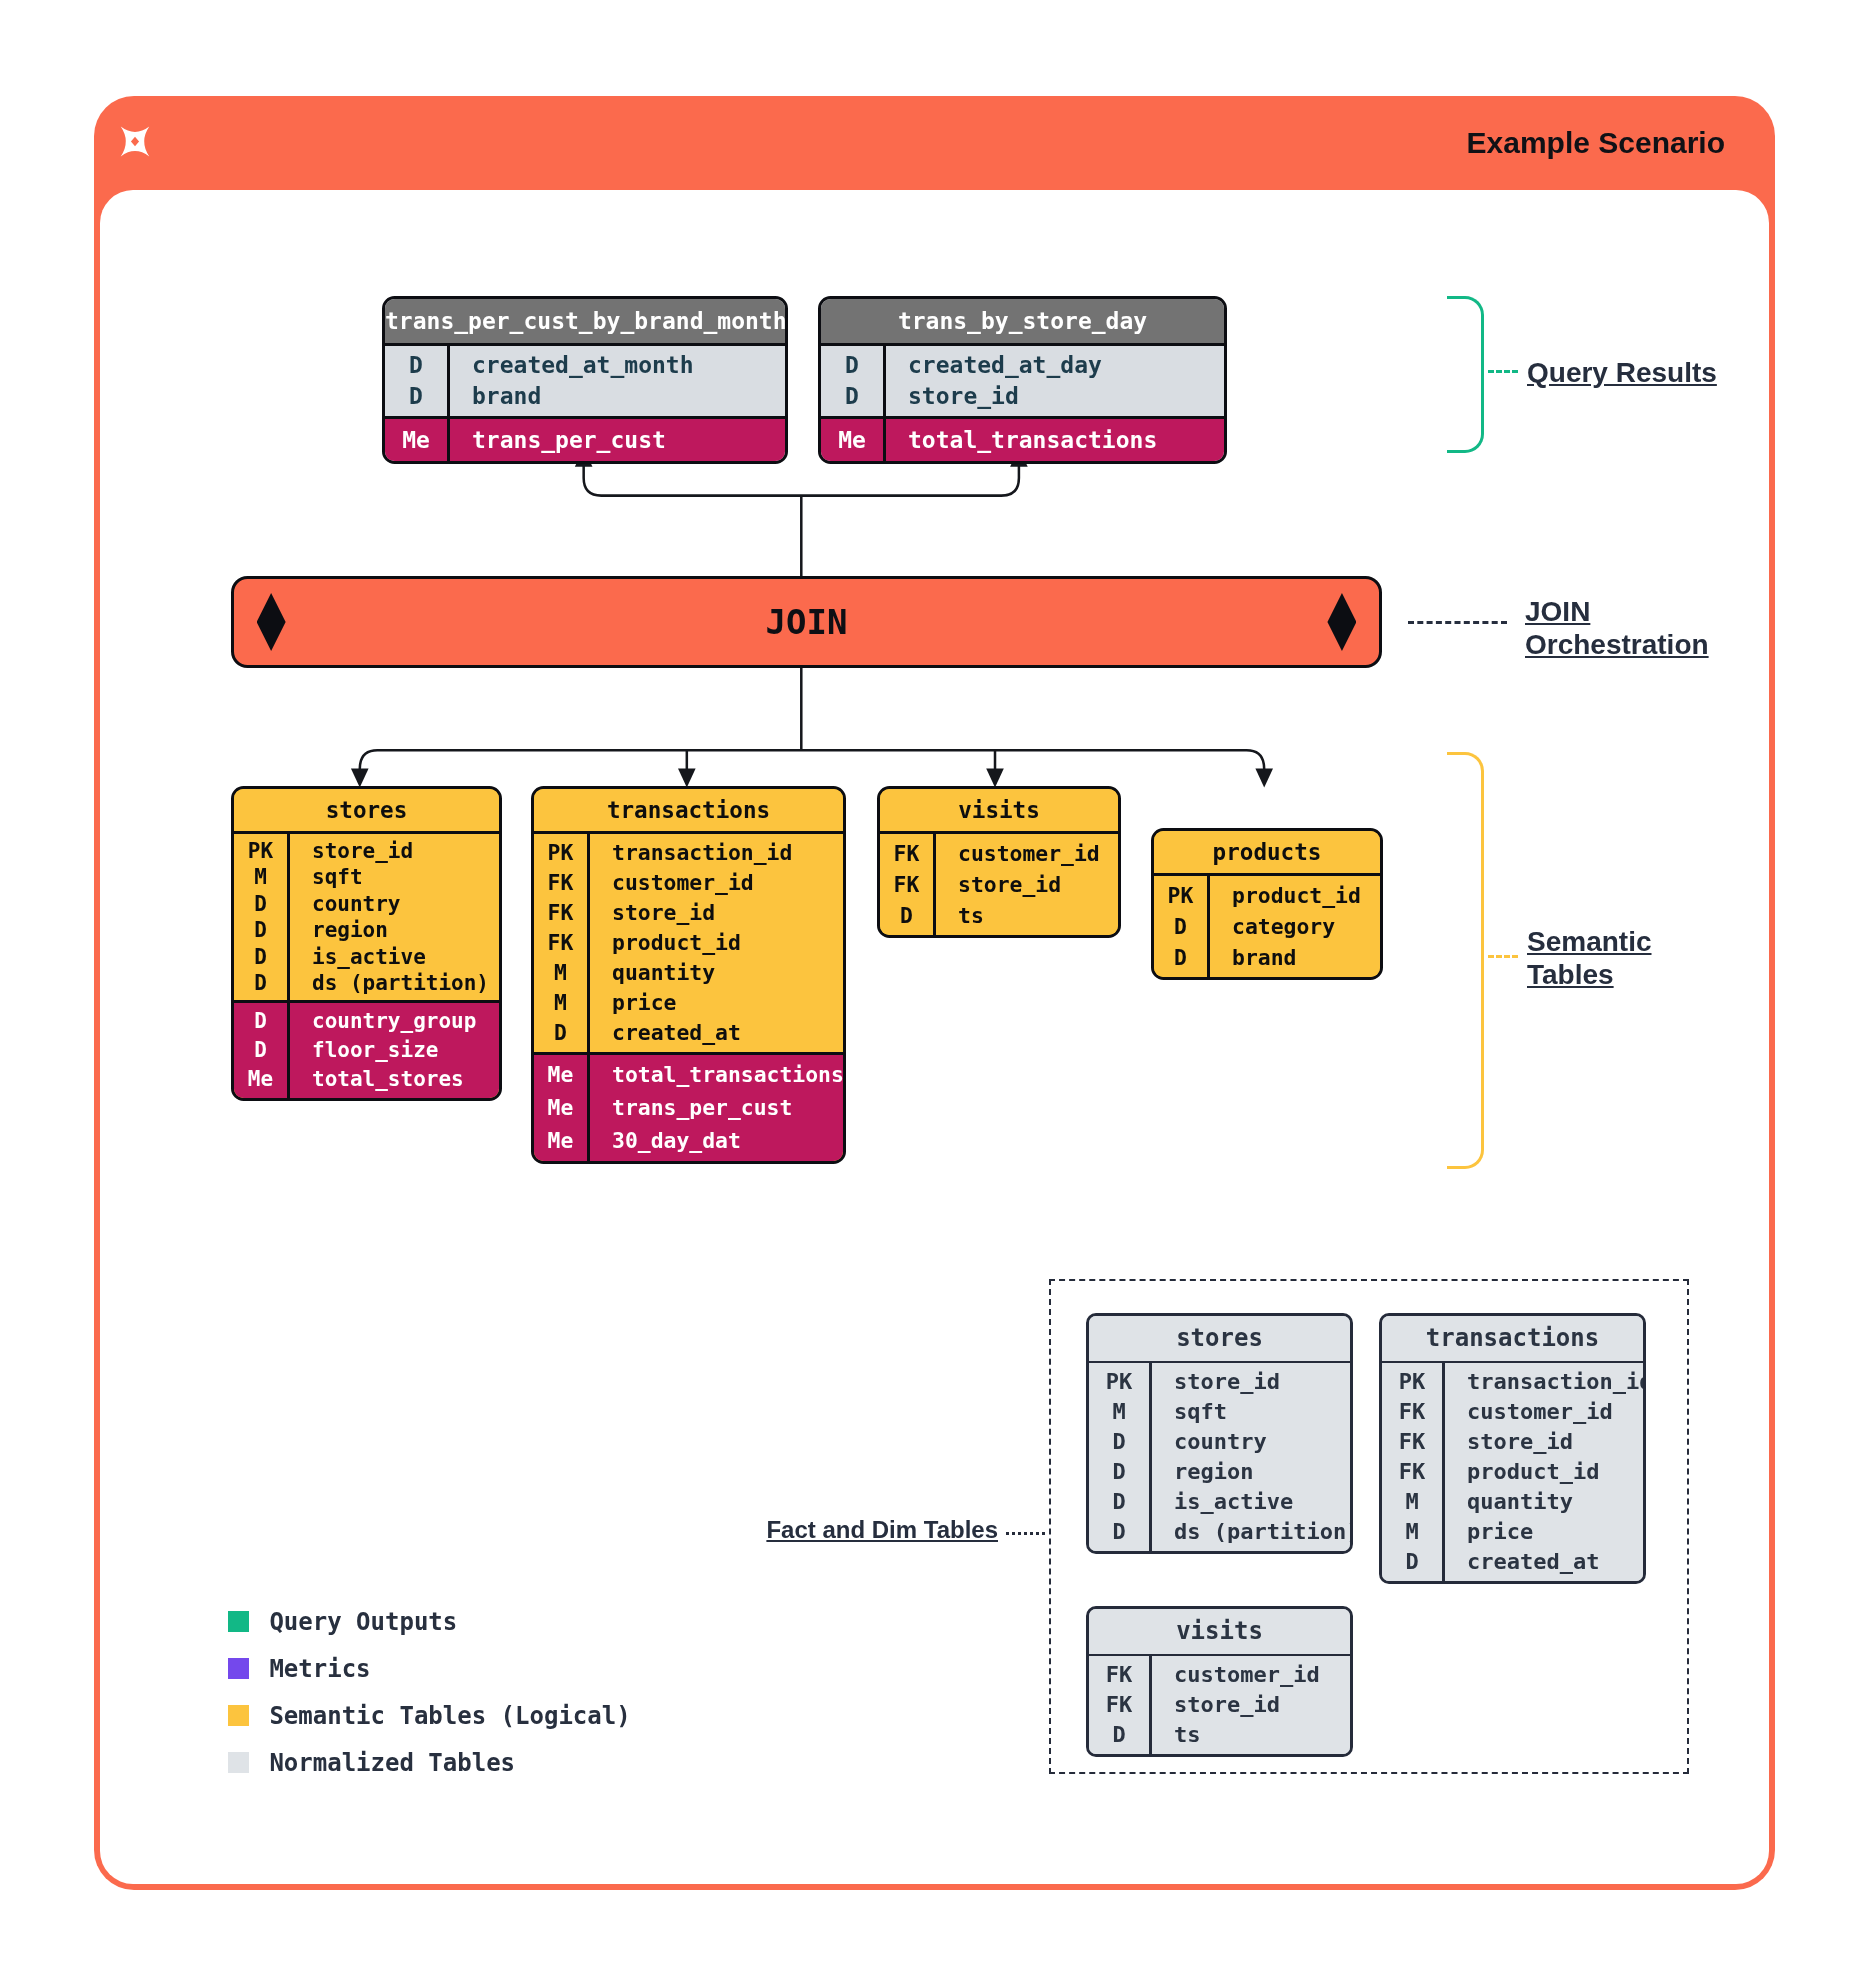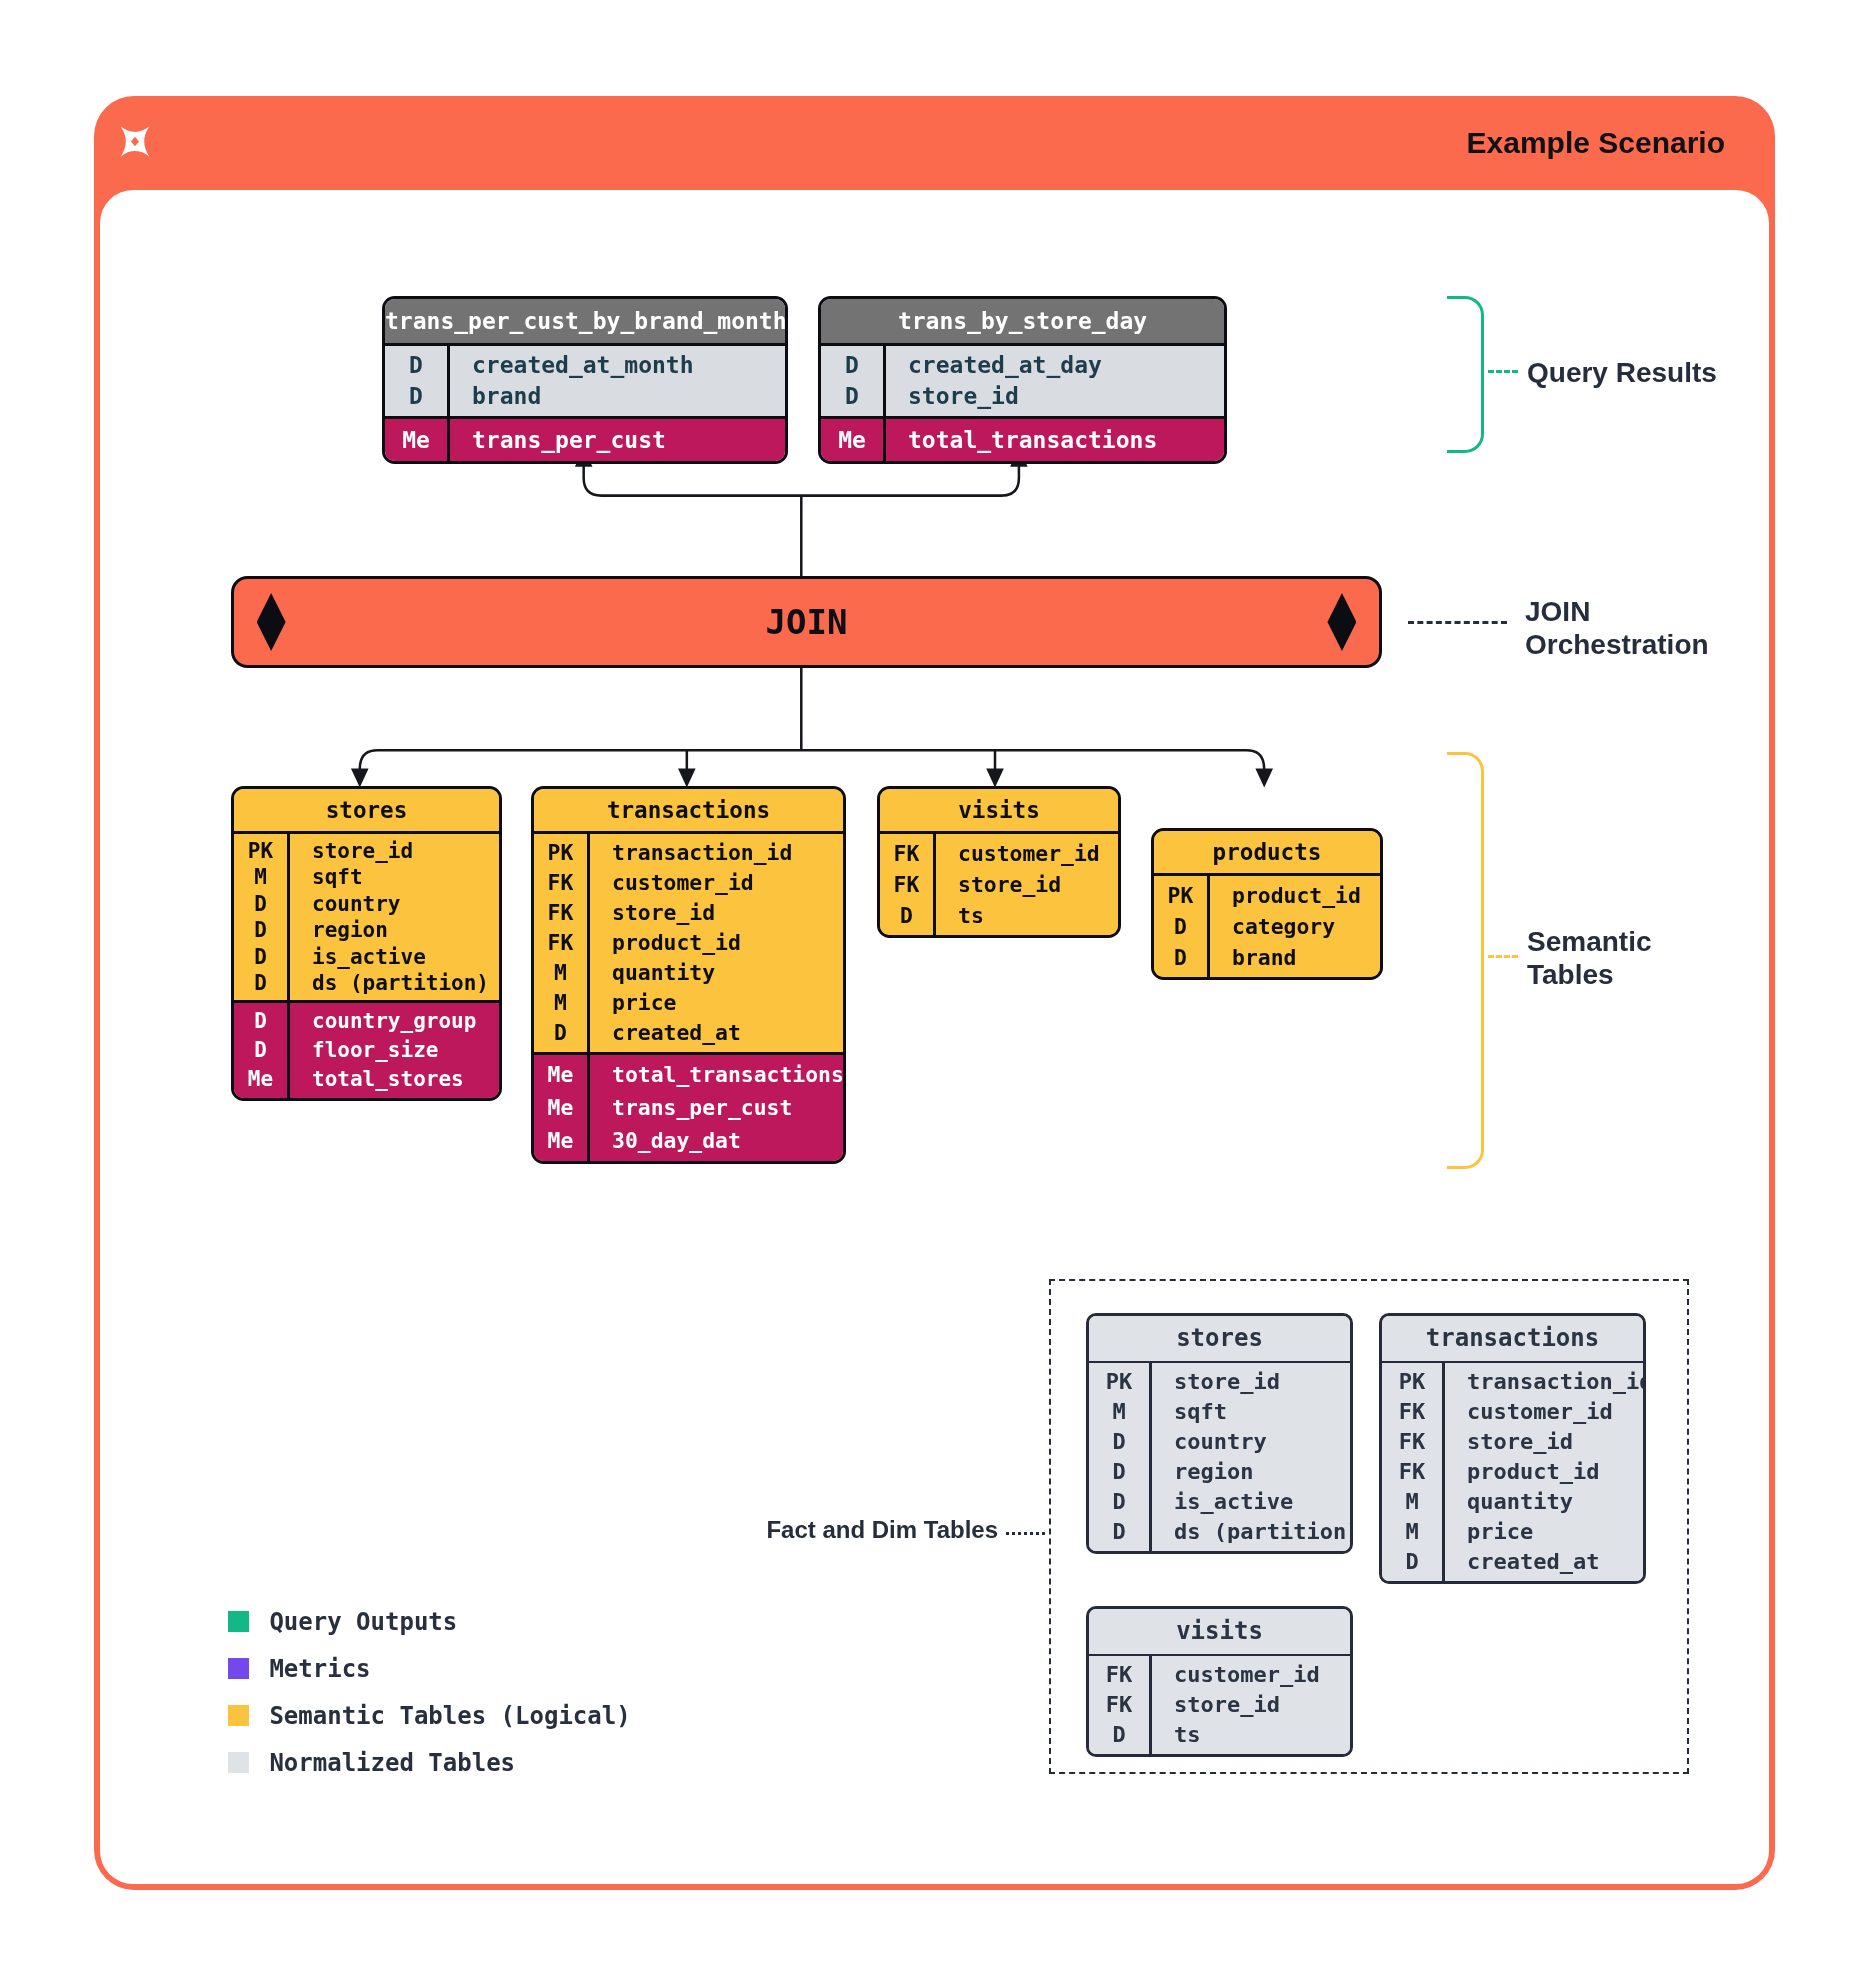--- a/index.html
+++ b/index.html
@@ -51,21 +51,21 @@
            background:#0C0D12;clip-path:polygon(50% 0,100% 50%,50% 100%,0 50%);}
   .diamond.dl{left:22.6px;} .diamond.dr{right:22.6px;}
 
   
   .bracket{position:absolute;width:34px;border:3.1px solid;border-left:none;border-radius:0 19px 19px 0;}
   .bracket.green{left:1447px;top:296px;height:151px;border-color:#12B886;}
   .bracket.yellow{left:1447px;top:752px;height:411px;border-color:#FCC43E;}
   .dashline{position:absolute;border-top:3.1px dashed;}
   .dotline{position:absolute;border-top:3.1px dotted #252B3A;}
   .annot{position:absolute;font-family:"Liberation Sans",sans-serif;font-weight:bold;
-         font-size:28px;line-height:1.18;color:#262E3E;}
+         font-size:28px;line-height:1.18;color:#262E3E;text-decoration:underline;}
 
   
   .group-box{position:absolute;left:1049px;top:1279px;width:636px;height:491px;
              border:2.5px dashed #252B3A;}
 
   
   .legend{position:absolute;left:228px;top:1598px;}
   .lg-row{display:flex;align-items:center;height:47px;}
   .lg-swatch{width:21.4px;height:21.4px;flex:none;}
   .lg-label{padding-left:20px;font-size:24px;font-weight:bold;color:#28303F;white-space:nowrap;}

